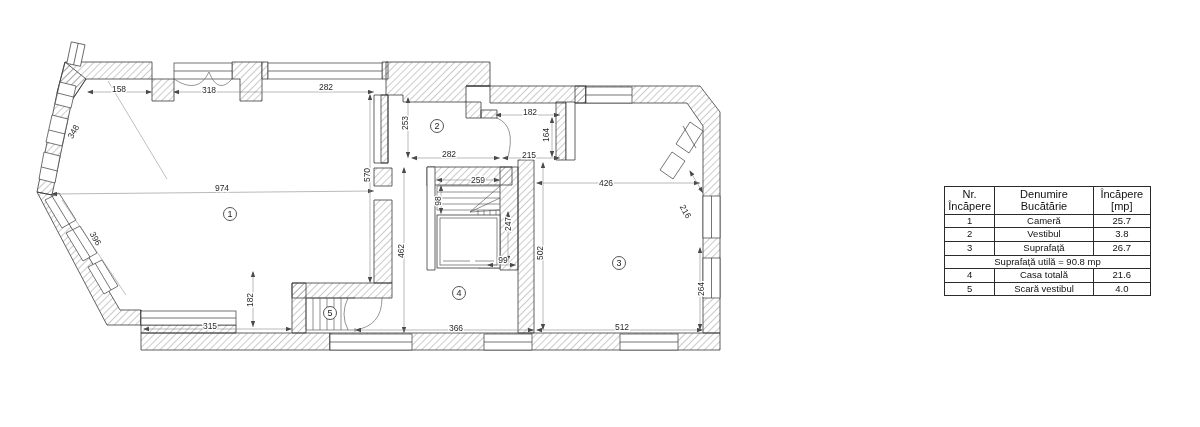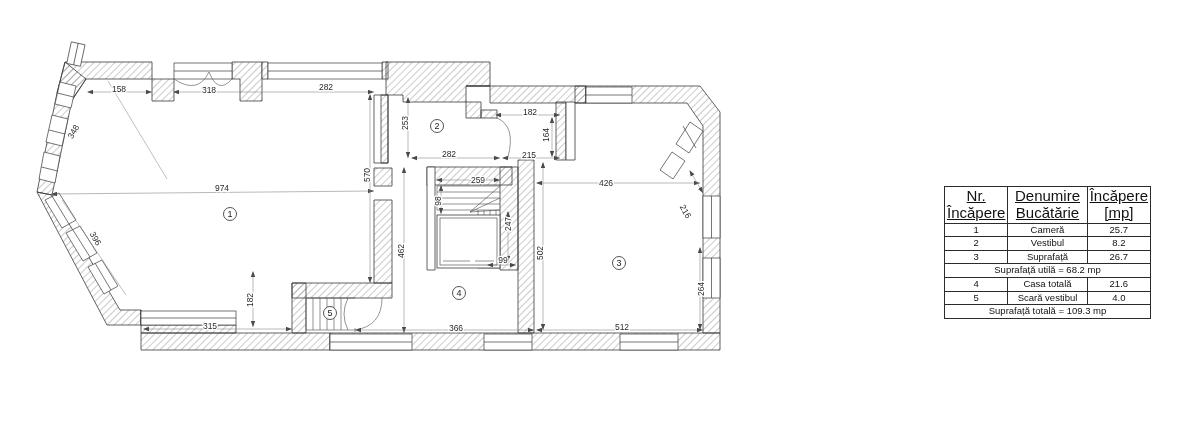--- a/index.html
+++ b/index.html
@@ -50,22 +50,21 @@
     background: #ffffff;
   }
   #area-table td, #area-table th {
     border: 1px solid #2b2b2b;
     padding: 1px 2px;
     text-align: center;
     font-weight: normal;
     line-height: 1.12;
   }
   #area-table th {
-    font-size: 15px;
-    text-decoration: underline;
+    font-size: 11px;
   }
   .col-nr { width: 46px; }
   .col-name { width: 106px; }
   .col-area { width: 55px; }
   .sum-row td {
     text-align: center;
   }
 </style>
 </head>
 <body>
@@ -353,39 +352,36 @@
     </thead>
     <tbody>
       <tr>
         <td>1</td>
         <td>Cameră</td>
         <td>25.7</td>
       </tr>
       <tr>
         <td>2</td>
         <td>Vestibul</td>
-        <td>8.2</td>
+        <td>3.8</td>
       </tr>
       <tr>
         <td>3</td>
         <td>Suprafață</td>
         <td>26.7</td>
       </tr>
       <tr class="sum-row">
-        <td colspan="3">Suprafață utilă = 68.2 mp</td>
+        <td colspan="3">Suprafață utilă = 90.8 mp</td>
       </tr>
       <tr>
         <td>4</td>
         <td>Casa totală</td>
         <td>21.6</td>
       </tr>
       <tr>
         <td>5</td>
         <td>Scară vestibul</td>
         <td>4.0</td>
       </tr>
-      <tr class="sum-row">
-        <td colspan="3">Suprafață totală = 109.3 mp</td>
-      </tr>
     </tbody>
   </table>
 
 </div>
 
 </body></html>

